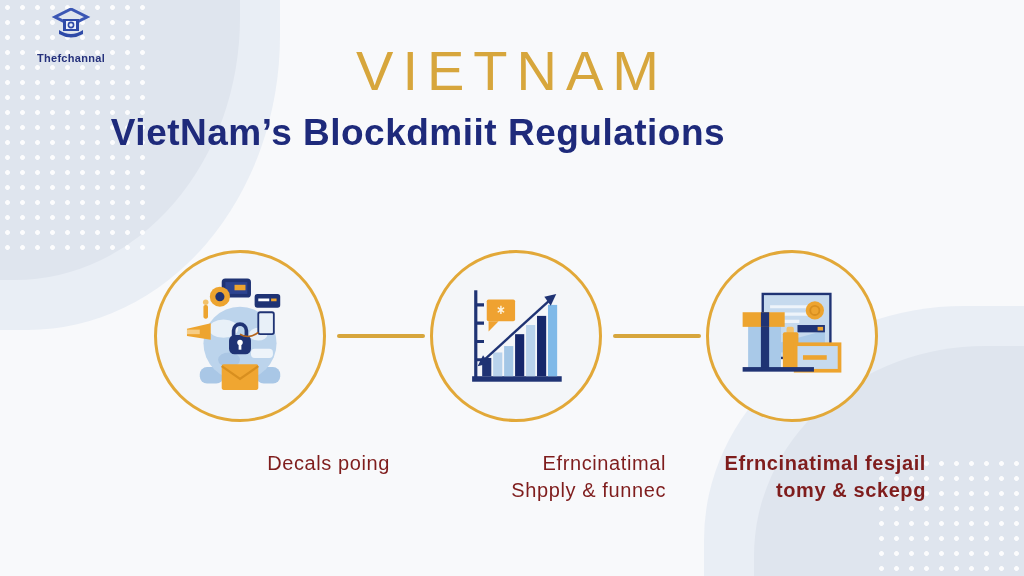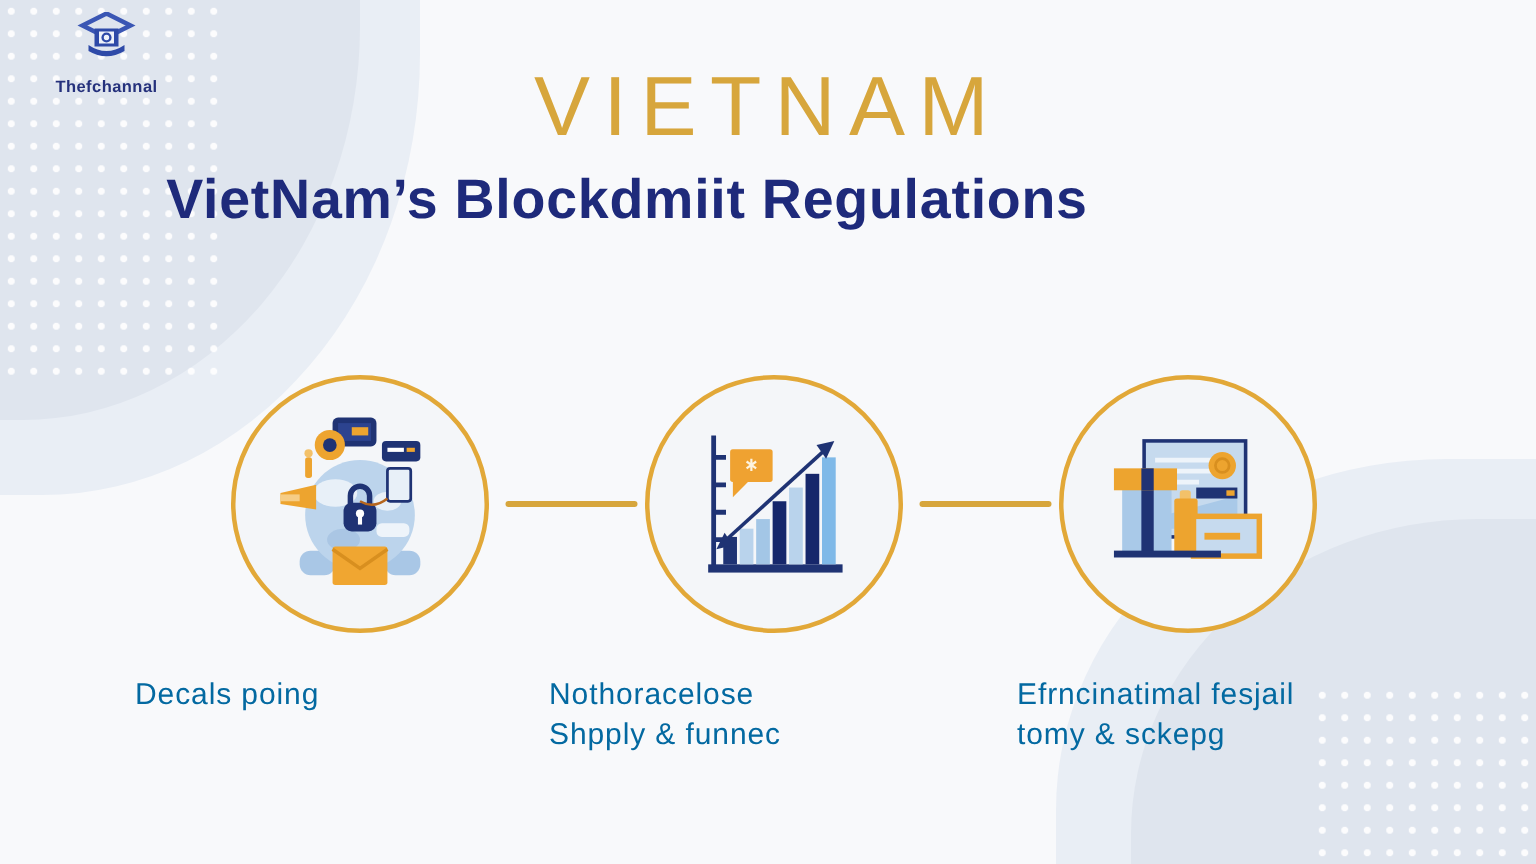--- a/index.html
+++ b/index.html
@@ -40,24 +40,24 @@
     background:#f4f6f9;border:3px solid #e2a838;
     display:flex;align-items:center;justify-content:center;box-sizing:border-box;
   }
   .circle-1{left:154px;} .circle-2{left:430px;} .circle-3{left:706px;}
   .connector{
     position:absolute;top:334px;height:4px;width:88px;border-radius:2px;background:#d7a63c;
   }
   .connector-1{left:337px;} .connector-2{left:613px;}
   
   .caption{
-    position:absolute;top:450px;width:300px;text-align:left;
-    font-size:20px;color:#0369a1;line-height:27px;letter-spacing:.6px;
+    position:absolute;top:450px;width:300px;text-align:right;
+    font-size:20px;color:#7f1d1d;line-height:27px;letter-spacing:.6px;
   }
-  .caption-1{left:90px;} .caption-2{left:366px;} .caption-3{left:678px;}
+  .caption-1{left:90px;} .caption-2{left:366px;} .caption-3{left:626px;font-weight:bold;}
 </style>
 </head>
 <body>
 
 <div class="blob blob-tl2"></div>
 <div class="blob blob-tl"></div>
 <div class="dots dots-tl"></div>
 <div class="blob blob-br2"></div>
 <div class="blob blob-br"></div>
 <div class="dots dots-br"></div>
@@ -169,19 +169,19 @@
   </svg>
 </div>
 
 <div class="connector connector-1"></div>
 <div class="connector connector-2"></div>
 
 <div class="caption caption-1">
   <div>Decals poing</div>
 </div>
 <div class="caption caption-2">
-  <div>Nothoracelose</div>
+  <div>Efrncinatimal</div>
   <div>Shpply &amp; funnec</div>
 </div>
 <div class="caption caption-3">
   <div>Efrncinatimal fesjail</div>
   <div>tomy &amp; sckepg</div>
 </div>
 
 </body></html>

